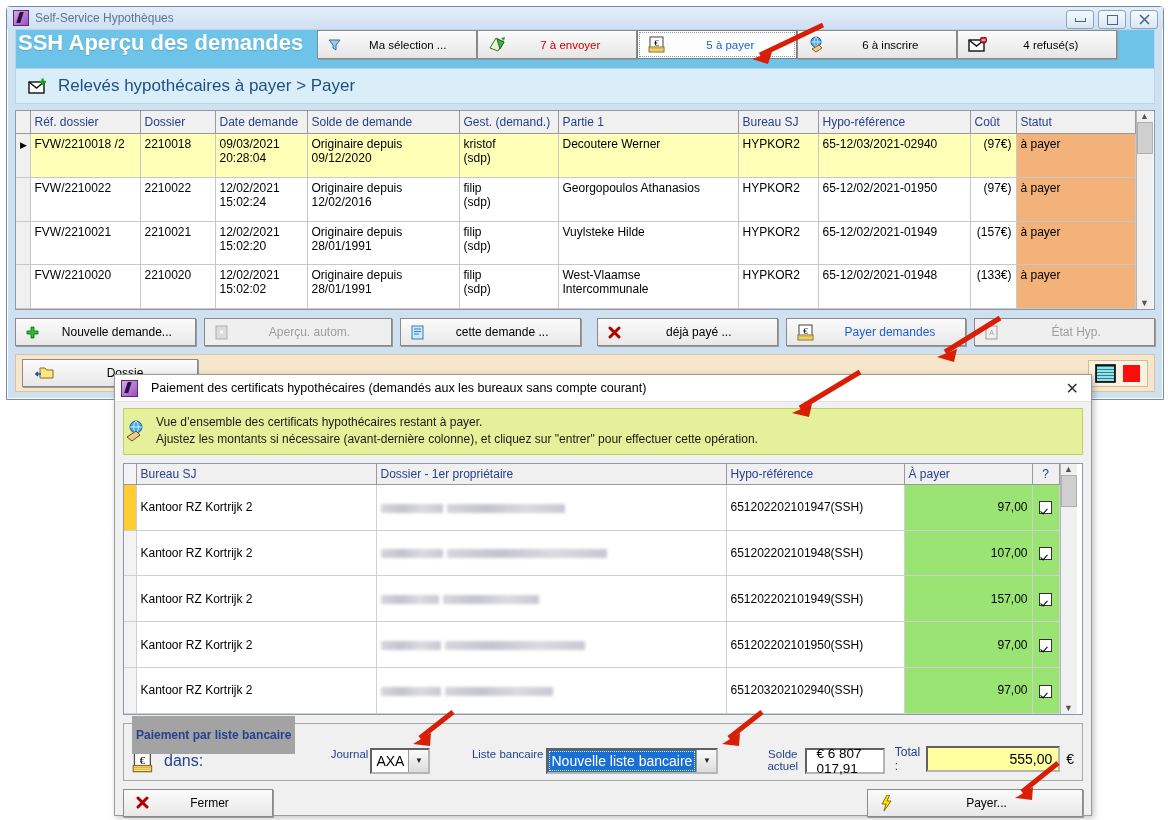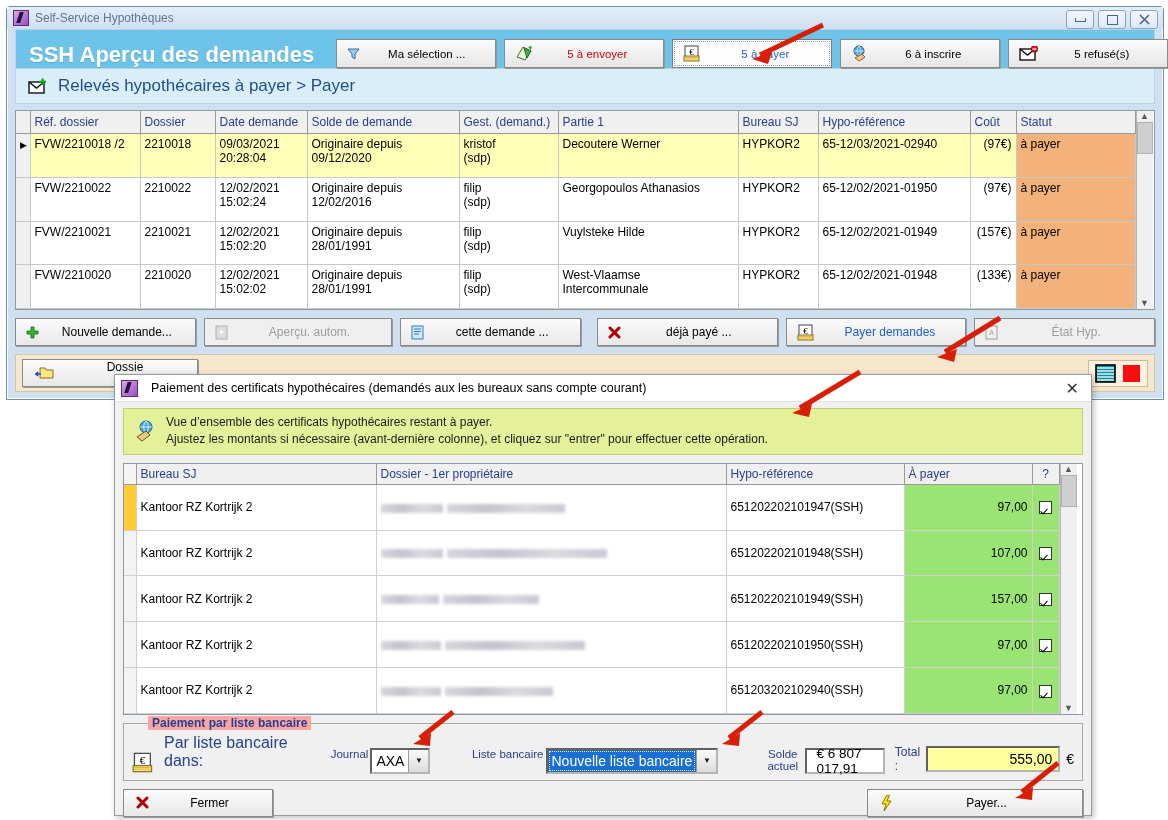--- a/index.html
+++ b/index.html
@@ -50,25 +50,24 @@
     display: flex; align-items: center; justify-content: center;
     color: #4a6680; font-size: 10px; line-height: 1;
   }
   .win-btn .g-min { width: 9px; height: 3px; border: 1px solid #4a6680; border-top: none; }
   .win-btn .g-max { width: 9px; height: 8px; border: 1px solid #4a6680; }
   .app-body { padding: 0 8px 8px 8px; }
 
   .header-bar {
     height: 38px;
     background: #6ec3e8;
-    display: flex; align-items: flex-end;
+    display: flex; align-items: flex-start;
     margin: 0 0 0 0;
     border: 1px solid #b9d6e8;
-    padding-left: 13px;
-    gap: 8px;
+    padding-left: 2px;
   }
   .header-title {
     color: #ffffff;
     font-size: 22px;
     font-weight: bold;
     white-space: nowrap;
     margin-right: 14px;
     text-shadow: 0 1px 1px rgba(0,0,0,.15);
   }
   .hbtn {
@@ -165,21 +164,21 @@
     margin-top: 8px;
     height: 36px;
     background: #f5e6cc;
     border: 1px solid #d8c49f;
     display: flex; align-items: center; padding: 0 6px;
     gap: 6px;
   }
   .btn-plain {
     height: 26px; border: 1px solid #8a8a8a;
     background: linear-gradient(#fbfbfb,#e8e8e8);
-    display: flex; gap: 10px; padding: 0 12px;
+    display: flex; align-items: center; gap: 10px; padding: 0 12px;
     font-size: 12px; box-shadow: 1px 1px 0 #9a9a9a;
   }
   .strip-right { margin-left: auto; display: flex; gap: 6px; align-items: center;
     background:#faf1e0; border:1px solid #cfbb97; padding: 3px 6px; }
 
   
   .dialog {
     position: absolute;
     left: 114px; top: 374px;
     width: 976px; height: 440px;
@@ -195,21 +194,21 @@
   }
   .dlg-title .title-icon { width: 15px; height: 15px; }
   .dlg-title-text { font-size: 12.5px; color: #000; }
   .dlg-close { margin-left: auto; font-size: 16px; color: #333; padding: 0 6px; }
 
   .dlg-info {
     margin: 6px 8px 0 8px;
     background: #e4f09a;
     border: 1px solid #c0cf6e;
     display: flex; gap: 8px;
-    padding: 5px 10px;
+    padding: 5px 0;
   }
   .dlg-info-lines { font-size: 12px; color: #1a1a1a; line-height: 1.45; }
 
   .dlg-grid-wrap {
     margin: 8px 8px 0 8px;
     height: 250px;
     background: #fff;
     border: 1px solid #8a9aa8;
     display: flex;
   }
@@ -322,21 +321,21 @@
       </div>
 
       <div class="hbtn">
         <span class="icon">
           <svg width="18" height="17" viewBox="0 0 18 17">
             <path d="M2 12 L8 2 L16 6 L10 15 Z" fill="#e9f3d8" stroke="#4a6a2a" stroke-width="1"></path>
             <path d="M9 3 L16 6 L12 13 Z" fill="#3fb23f" stroke="#1e6b1e" stroke-width="1"></path>
             <path d="M13 2 L17 1 L16 5" fill="#2e9e2e"></path>
           </svg>
         </span>
-        <span class="lbl lbl-red">5 à envoyer</span>
+        <span class="lbl lbl-red">7 à envoyer</span>
       </div>
 
       <div class="hbtn selected">
         <span class="icon">
           <svg width="18" height="17" viewBox="0 0 18 17">
             <rect x="2" y="1" width="13" height="11" fill="#ffffff" stroke="#444" stroke-width="1"></rect>
             <text x="8.5" y="9.5" font-size="9" font-family="Liberation Serif, serif" text-anchor="middle" fill="#000">€</text>
             <rect x="1" y="11" width="15" height="5" fill="#ffe680" stroke="#8a6d1e" stroke-width="1"></rect>
             <path d="M1 12.5 H16 M1 14 H16" stroke="#c9a73a" stroke-width=".7"></path>
           </svg>
@@ -357,21 +356,21 @@
 
       <div class="hbtn">
         <span class="icon">
           <svg width="19" height="16" viewBox="0 0 19 16">
             <rect x="1" y="3" width="15" height="11" fill="#ffffff" stroke="#111" stroke-width="1.4"></rect>
             <path d="M1 3 L8.5 9 L16 3" stroke="#111" stroke-width="1.4" fill="none"></path>
             <circle cx="15.5" cy="3" r="3.3" fill="#e02020" stroke="#7a0000" stroke-width=".8"></circle>
             <rect x="13.6" y="2.4" width="3.8" height="1.3" fill="#fff"></rect>
           </svg>
         </span>
-        <span class="lbl">5 refusé(s)</span>
+        <span class="lbl">4 refusé(s)</span>
       </div>
     </div>
 
     <div class="subheader">
       <span class="icon">
         <svg width="20" height="17" viewBox="0 0 20 17">
           <rect x="1" y="4" width="15" height="11" fill="#ffffff" stroke="#111" stroke-width="1.4"></rect>
           <path d="M1 4 L8.5 10 L16 4" stroke="#111" stroke-width="1.4" fill="none"></path>
           <rect x="13.5" y="0.5" width="2.2" height="6.5" fill="#16a016"></rect>
           <rect x="11.3" y="2.7" width="6.6" height="2.2" fill="#16a016"></rect>
@@ -653,21 +652,21 @@
     <div class="scroll-v">
       <div style="display:flex;flex-direction:column;align-items:center">
         <div class="sb-arrow">▲</div>
         <div class="sb-thumb"></div>
       </div>
       <div class="sb-arrow">▼</div>
     </div>
   </div>
 
   <div class="fieldset">
-    <div style="position:absolute;top:-8px;left:24px;background:#fca5a5;padding:0 4px;font-size:12px;font-weight:bold;color:#26418f">Paiement par liste bancaire</div>
+    <div style="position:absolute;top:-8px;left:8px;background:#a3a3a3;padding:12px 4px;font-size:12px;font-weight:bold;color:#26418f">Paiement par liste bancaire</div>
     <div class="fs-row">
       <span class="icon" style="margin-bottom:1px">
         <svg width="22" height="21" viewBox="0 0 18 17">
           <rect x="2" y="1" width="13" height="11" fill="#ffffff" stroke="#444" stroke-width="1"></rect>
           <text x="8.5" y="9.5" font-size="9" font-family="Liberation Serif, serif" text-anchor="middle" fill="#000">€</text>
           <rect x="1" y="11" width="15" height="5" fill="#ffe680" stroke="#8a6d1e" stroke-width="1"></rect>
           <path d="M1 12.5 H16 M1 14 H16" stroke="#c9a73a" stroke-width=".7"></path>
         </svg>
       </span>
       <div style="font-size:16px;color:#26418f;padding-bottom:4px">Par liste bancaire dans:</div>

